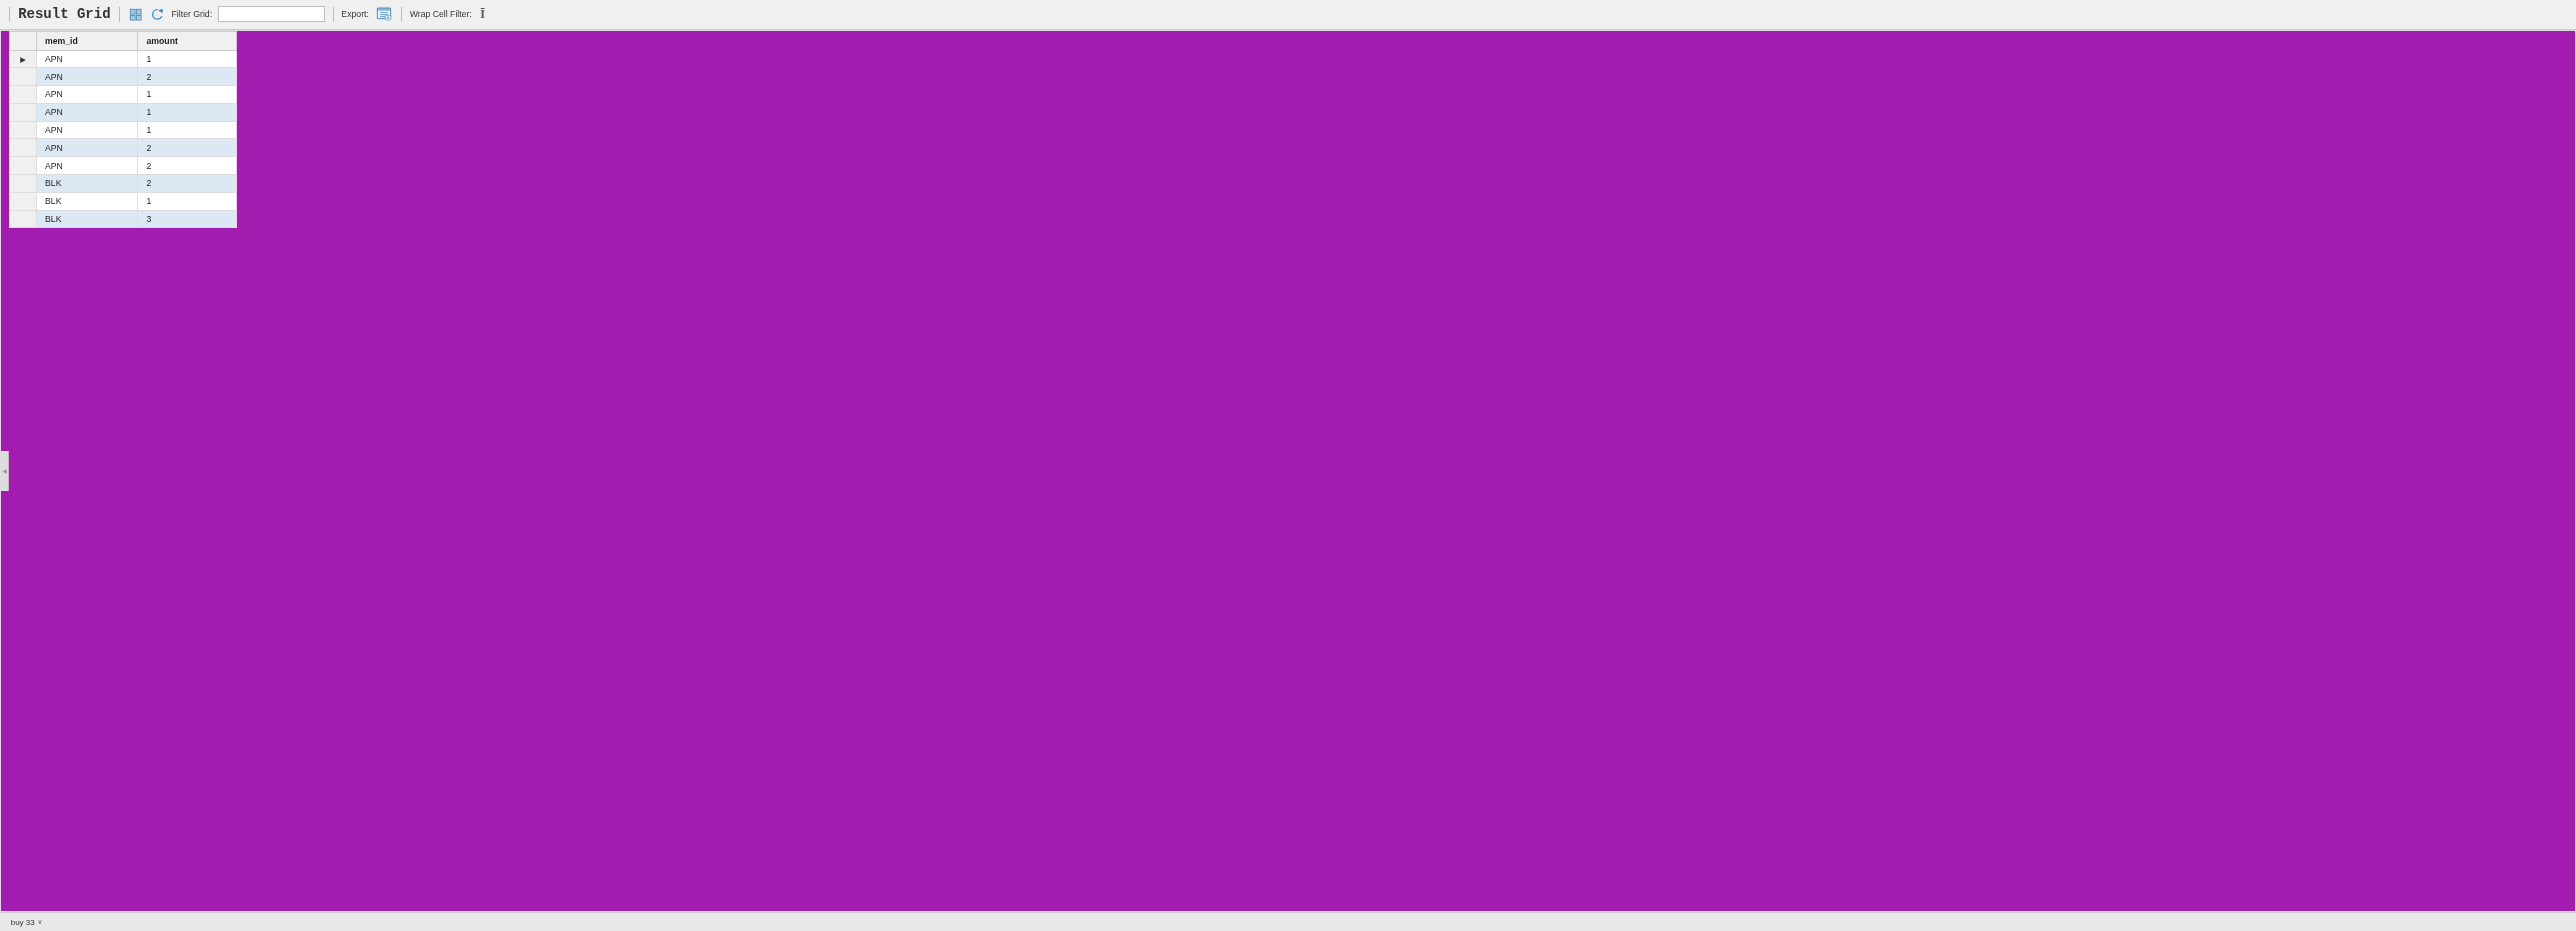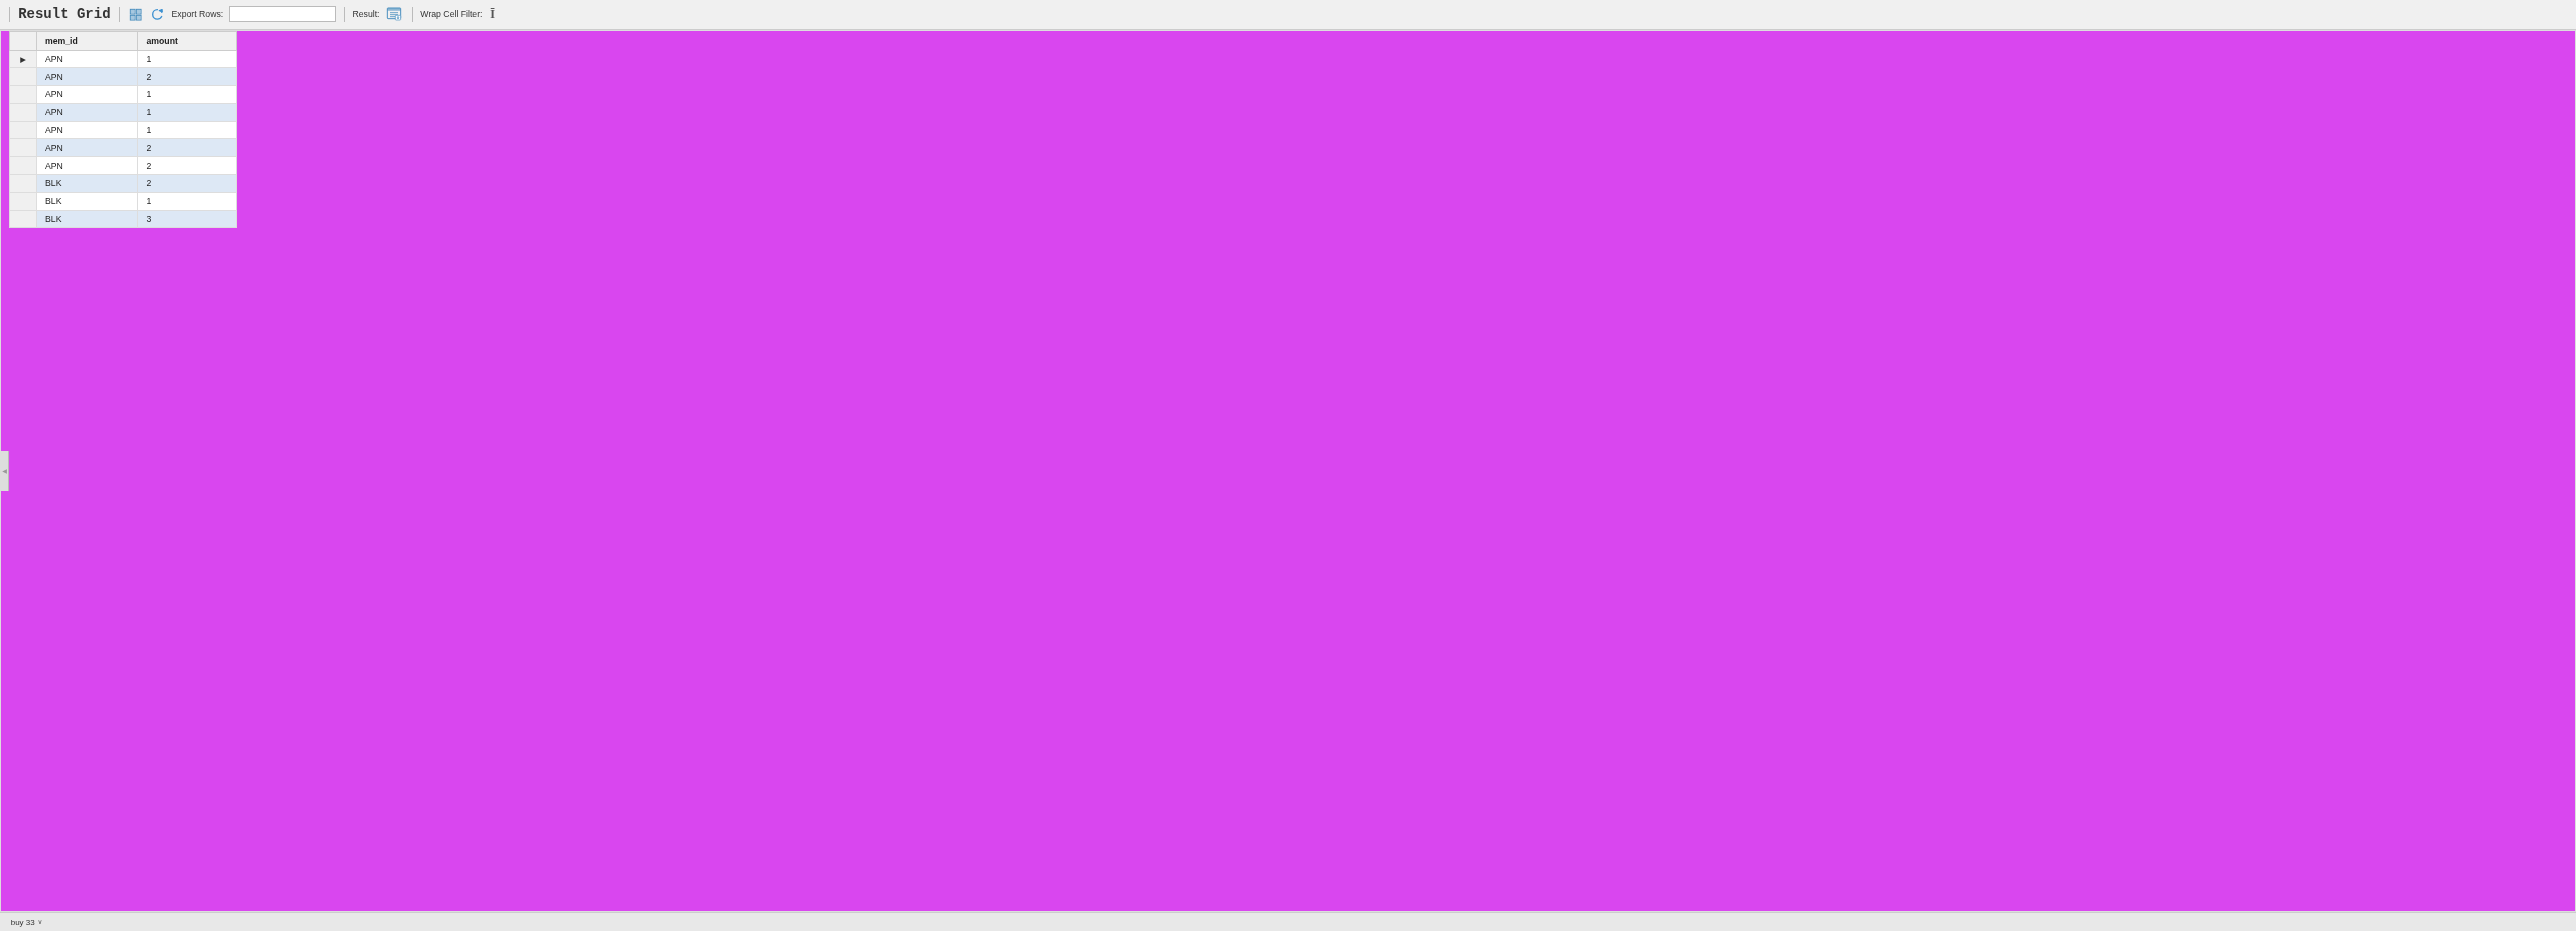--- a/index.html
+++ b/index.html
@@ -85,21 +85,21 @@
 
     .wrap-cell-label {
       font-size: 8.7px;
       color: #333;
       white-space: nowrap;
     }
 
     .grid-container {
       flex: 1;
       overflow: auto;
-      background: #d946ef;
+      background: #a21caf;
       border: 0.7px solid #ddd;
       margin: 0;
       position: relative;
     }
 
     .result-table {
       border-collapse: collapse;
       width: auto;
       min-width: 228px;
     }
@@ -217,27 +217,27 @@
     </button>
 
     <button class="toolbar-icon-btn" title="Refresh">
       <svg width="14.8" height="14.8" viewBox="0 0 22 22">
         <path d="M11 4 C7.13 4 4 7.13 4 11 C4 14.87 7.13 18 11 18 C13.76 18 16.17 16.48 17.4 14.2" fill="none" stroke="#3a8fd0" stroke-width="2" stroke-linecap="round"></path>
         <path d="M17.5 8 L18 4 L14 5.5" fill="none" stroke="#3a8fd0" stroke-width="2" stroke-linecap="round" stroke-linejoin="round"></path>
         <polygon points="17,3.5 19.5,7 14.5,7.5" fill="#3a8fd0"></polygon>
       </svg>
     </button>
 
-    <span class="filter-label">Export Rows:</span>
+    <span class="filter-label">Filter Grid:</span>
 
     <input type="text" class="filter-input" placeholder="" style="">
 
     <div class="toolbar-divider"></div>
 
-    <span class="export-label">Result:</span>
+    <span class="export-label">Export:</span>
 
     <button class="toolbar-icon-btn" title="Export">
       <svg width="16" height="16" viewBox="0 0 24 24">
         <rect x="2" y="3" width="20" height="16" rx="1" fill="none" stroke="#4a8fbf" stroke-width="1.5"></rect>
         <rect x="2" y="3" width="20" height="4" rx="1" fill="#4a8fbf" opacity="0.6"></rect>
         <line x1="6" y1="10" x2="18" y2="10" stroke="#4a8fbf" stroke-width="1.2"></line>
         <line x1="6" y1="13" x2="18" y2="13" stroke="#4a8fbf" stroke-width="1.2"></line>
         <line x1="6" y1="16" x2="14" y2="16" stroke="#4a8fbf" stroke-width="1.2"></line>
         <rect x="14" y="14" width="8" height="7" rx="1" fill="#fff" stroke="#4a8fbf" stroke-width="1"></rect>
         <path d="M17 17.5 L18 19 L19 17.5" fill="none" stroke="#4a8fbf" stroke-width="1.2" stroke-linecap="round"></path>

